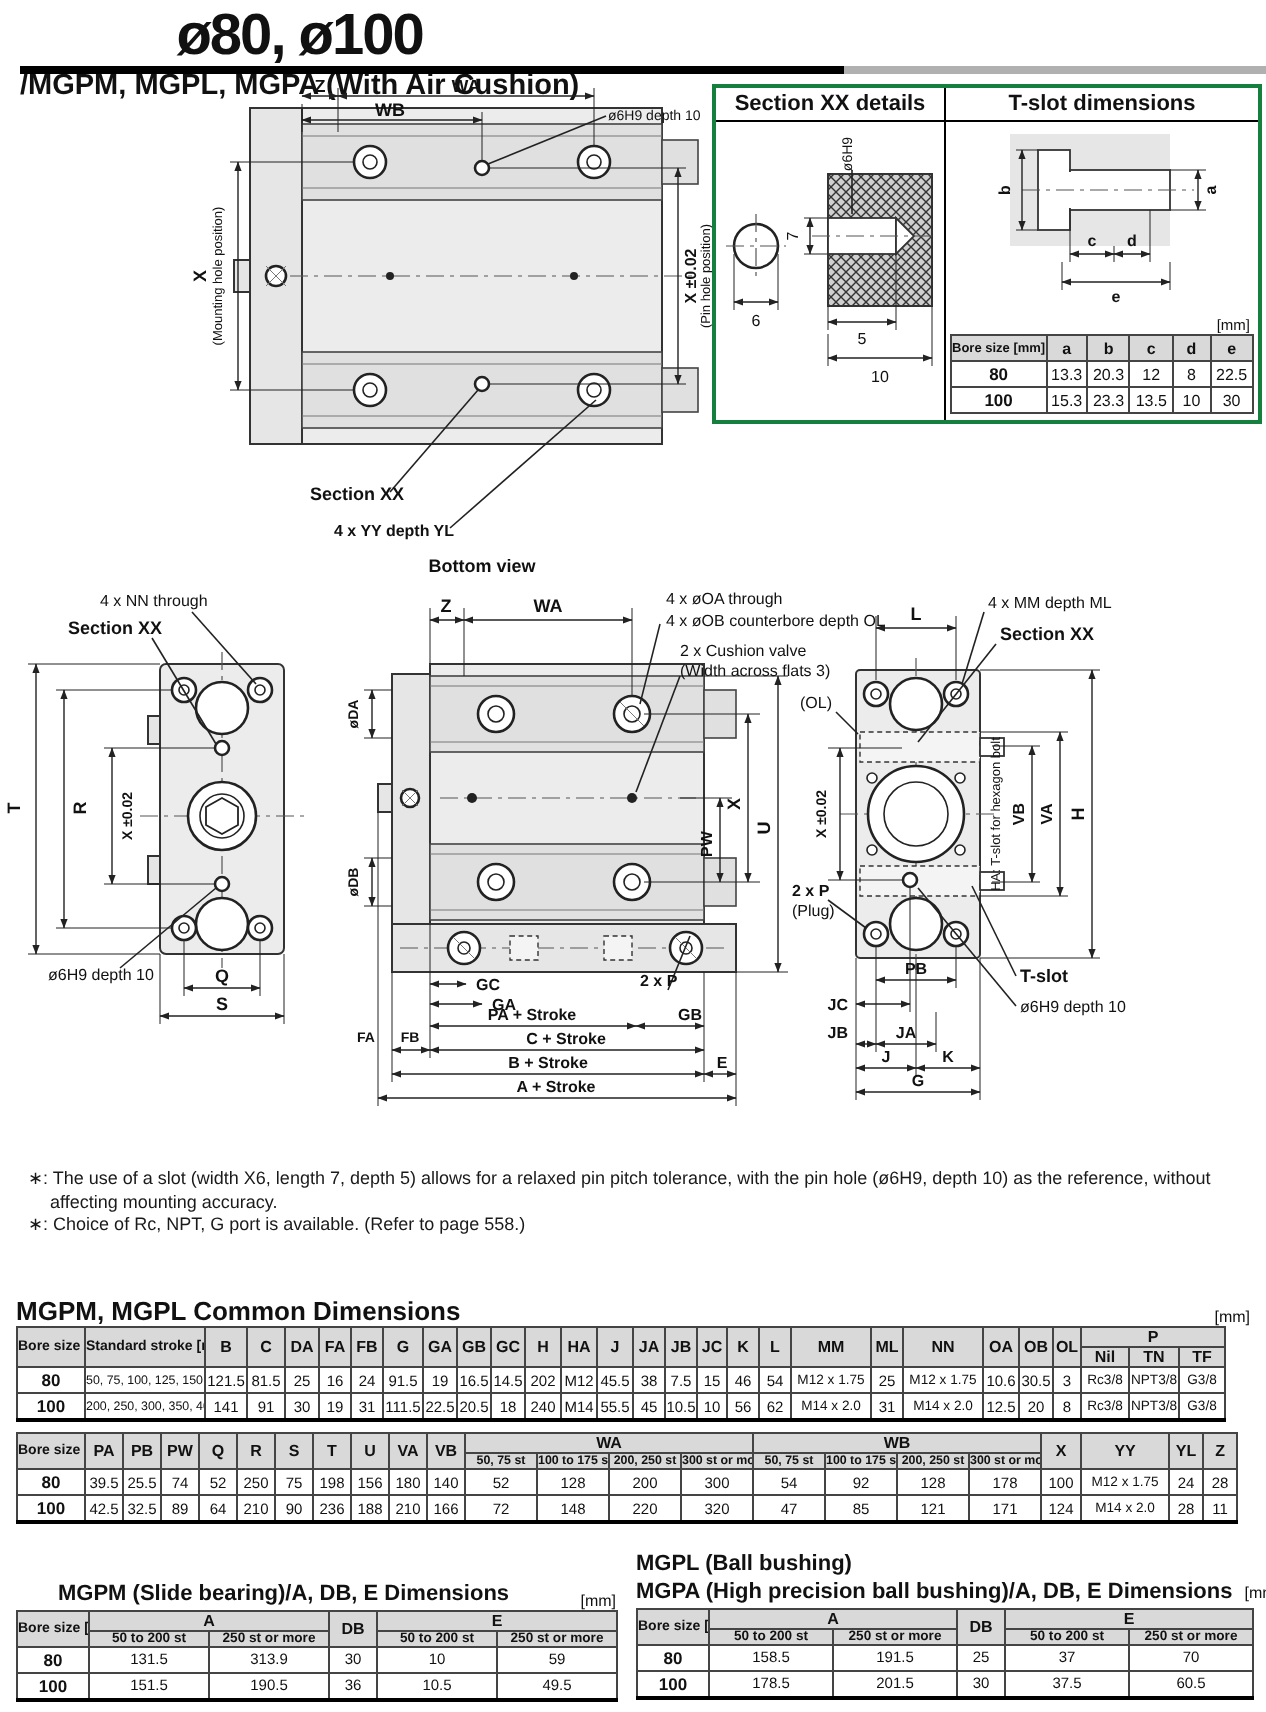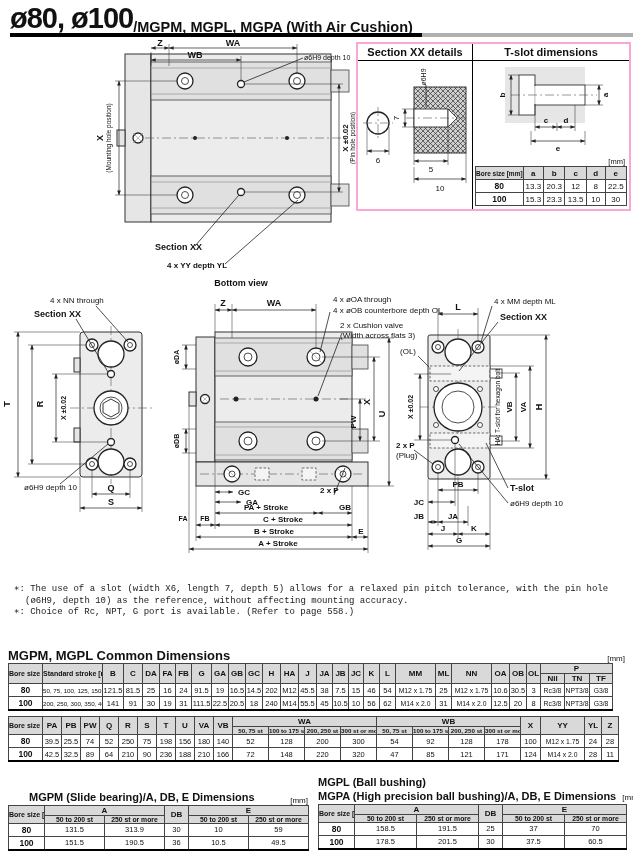--- a/index.html
+++ b/index.html
@@ -1,21 +1,21 @@
 <!DOCTYPE html>
 <html><head>
 <meta charset="utf-8">
 <style>
   html,body { margin:0; padding:0; background:#fff; }
   #page {
     position:relative; width:633px; height:856px; background:#ffffff;
     font-family:"Liberation Sans", sans-serif; color:#111; overflow:hidden;
   }
   
-  .title-block { position:absolute; left:10px; top:2px; display:flex; align-items:flex-end; }
+  .title-block { position:absolute; left:10px; top:2px; display:flex; align-items:center;flex-direction:column; }
   .title-big  { font-size:29px; font-weight:bold; letter-spacing:-1px; }
   .title-sub  { font-size:14.5px; font-weight:bold; }
   .rule-black { position:absolute; left:10px;  top:33px; width:412px; height:3.5px; background:#000; }
   .rule-gray  { position:absolute; left:422px; top:33px; width:211px; height:4px;   background:#b0b0b0; }
 
   
   svg text { font-family:"Liberation Sans", sans-serif; fill:#111; }
   .dl { font-size:9px;  font-weight:bold; }
   .dm { font-size:8px;  font-weight:bold; }
   .ds { font-size:8px; }
@@ -27,38 +27,38 @@
   .cl  { stroke:#555; stroke-width:0.6; stroke-dasharray:9 3 2 3; fill:none; }
   .bodyf { fill:#ececec; stroke:#333; stroke-width:1; }
   .railf { fill:#e0e0e0; stroke:#444; stroke-width:0.8; }
   .platef{ fill:#e6e6e6; stroke:#333; stroke-width:1; }
   .holer { fill:#fff; stroke:#222; stroke-width:1.3; }
   .holei { fill:#fff; stroke:#222; stroke-width:0.8; }
   .thin  { stroke:#777; stroke-width:0.5; }
   .dash  { stroke:#333; stroke-width:0.7; stroke-dasharray:2.5 1.8; fill:#f4f4f4; }
 
   
-  .detail-box { position:absolute; left:356px; top:42px; width:271px; border:2px solid #f9a8d4; background:#fff; }
+  .detail-box { position:absolute; left:356px; top:42px; width:271px; border:2px solid #15803d; background:#fff; }
   .detail-head { display:flex; border-bottom:1.5px solid #000; }
   .detail-head div { font-size:11px; font-weight:bold; text-align:center; padding:2px 0; }
   .dh-left  { width:114px; border-right:1.5px solid #000; }
   .dh-right { flex:1; }
   .detail-body { display:flex; }
   .db-left  { width:114px; border-right:1.5px solid #000; }
   .db-right { flex:1; padding:0 2px 3px 2px; }
   .mm-note  { font-size:7.5px; text-align:right; padding-right:2px; }
 
   .mini { border-collapse:collapse; table-layout:fixed; margin:0 auto; }
   .mini th,.mini td { border:1px solid #444; font-size:8px; text-align:center; padding:0; height:12px; overflow:hidden; white-space:nowrap; }
   .mini th { background:#d9d9d9; font-weight:bold; }
   .mini .bore { font-weight:bold; font-size:8.5px; }
 
   
   .footnotes { position:absolute; left:14px; top:584px; width:606px; font-size:9px; line-height:1.3; color:#1a1a1a; }
-  .footnotes div { padding-left:11px; text-indent:-11px;font-family:Liberation Mono, monospace; }
+  .footnotes div { padding-left:11px; text-indent:-11px; }
 
   
   .sec-title { display:flex; justify-content:space-between; align-items:flex-end; }
   .sec-title .st { font-size:13px; font-weight:bold; }
   .sec-title .un { font-size:8px; }
   .tbl { border-collapse:collapse; table-layout:fixed; }
   .tbl th,.tbl td { border:1px solid #444; text-align:center; padding:0; overflow:hidden; white-space:nowrap; }
   .tbl th { background:#d9d9d9; font-weight:bold; font-size:8px; }
   .tbl td { font-size:7.5px; height:12px; }
   .tbl { border:1.5px solid #000; border-bottom:2.5px solid #000; }

